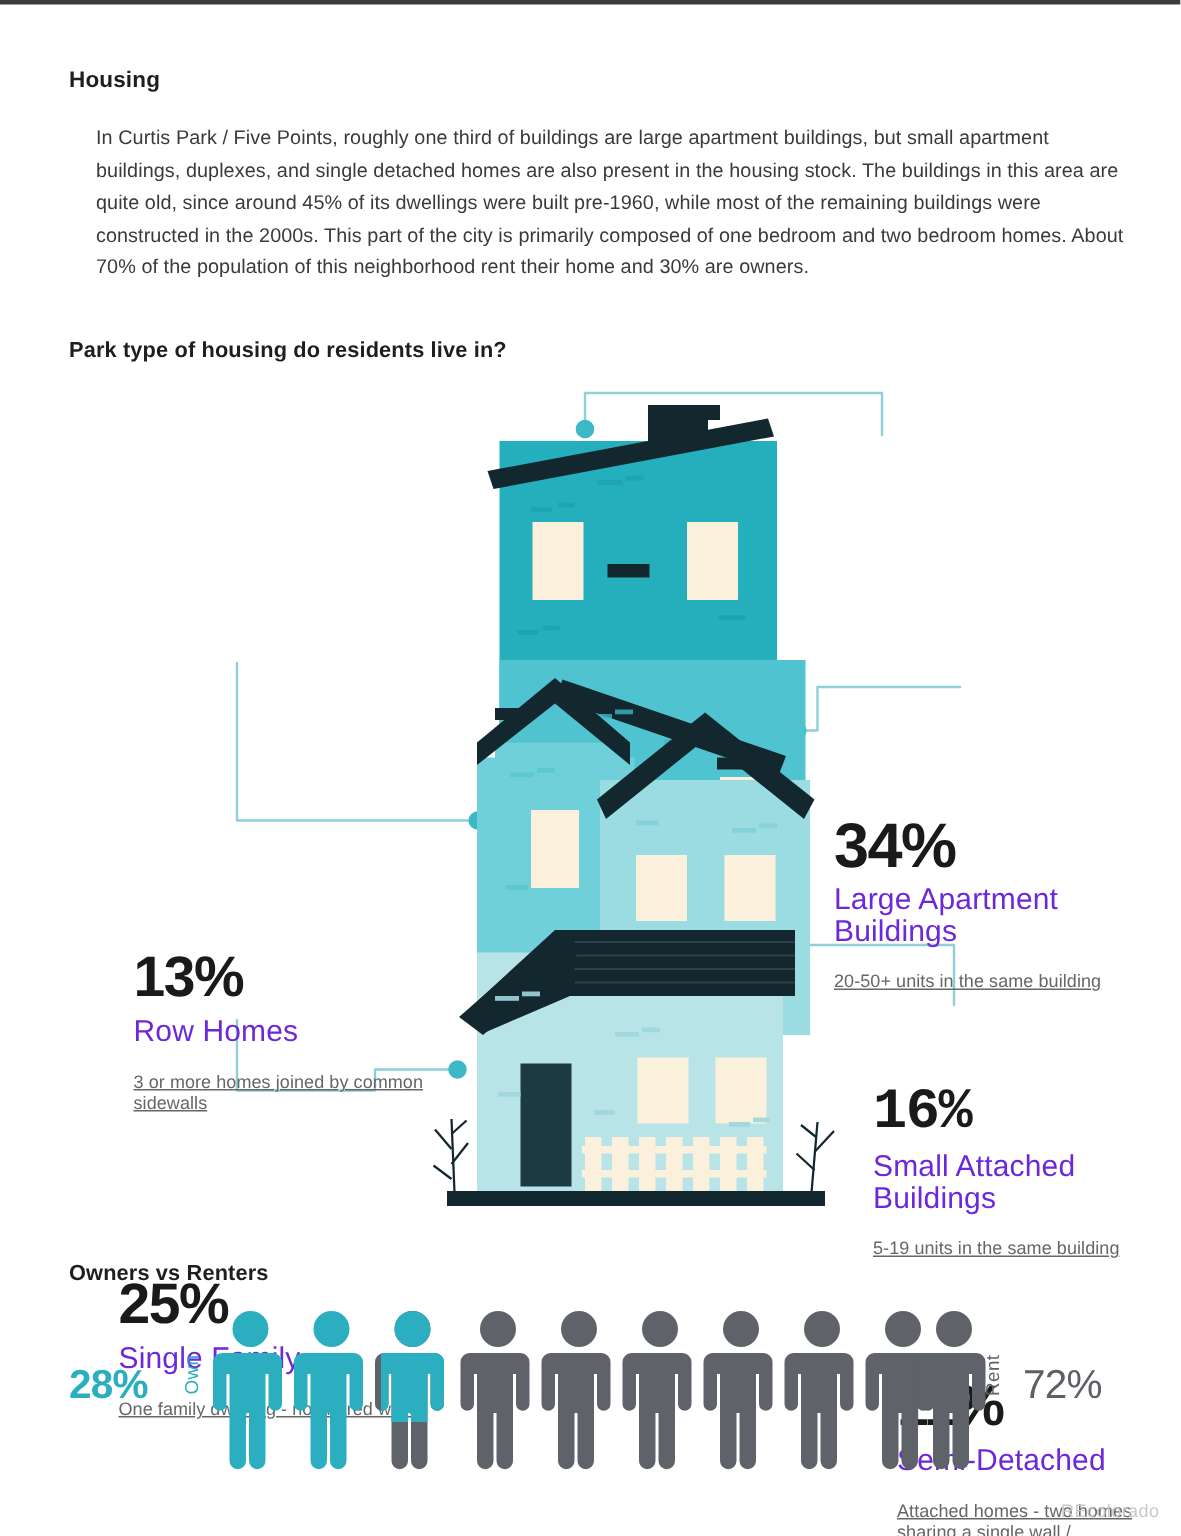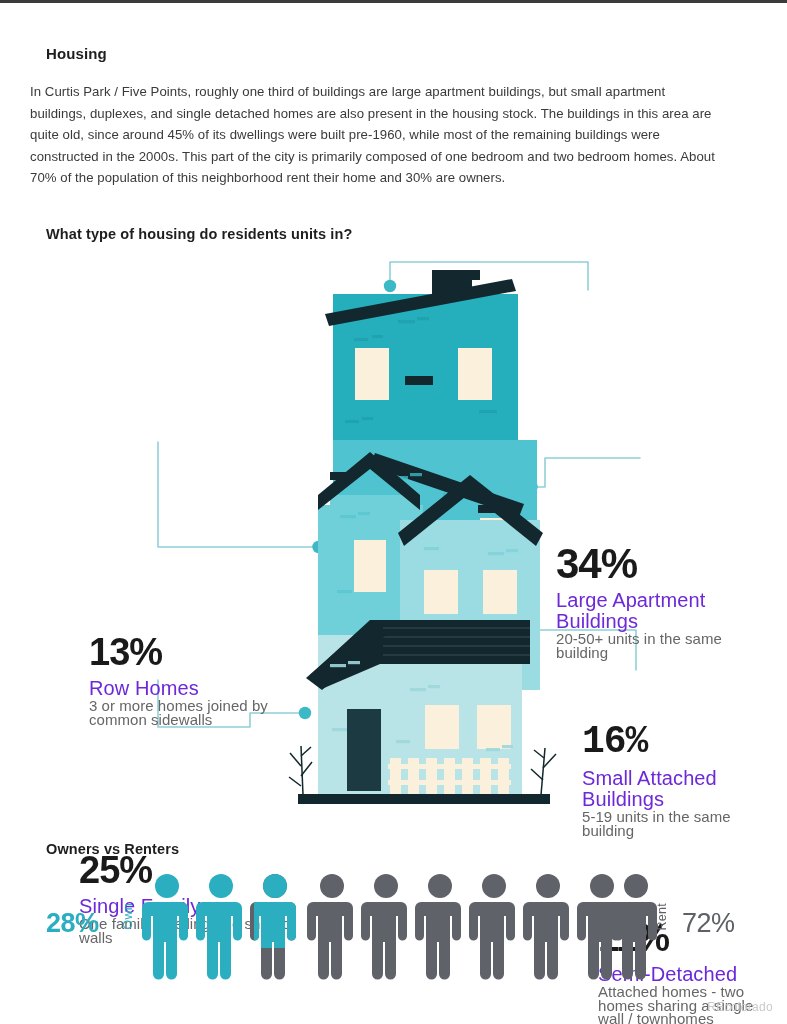--- a/index.html
+++ b/index.html
@@ -22,21 +22,21 @@
     font-weight:bold;
     letter-spacing:0.1px;
     color:#1e1e1e;
   }
   #housing-title { left:46px; top:45px; }
   #question-title { left:46px; top:226px; font-size:14.5px; }
   #owners-title { left:46px; top:841px; font-size:14.5px; }
 
   #intro-paragraph {
     position:absolute;
-    left:30px; top:81px;
+    left:64px; top:81px;
     width:690px;
     font-size:13.2px;
     line-height:21.6px;
     color:#3a3a3a;
     letter-spacing:0.05px;
   }
 
   
   #infographic { position:absolute; left:0; top:250px; width:659px; height:570px; }
   #house-svg { position:absolute; left:0; top:0; }
@@ -53,25 +53,26 @@
     white-space:nowrap;
   }
   .callout .name {
     font-size:20px;
     color:#6d28d9;
     line-height:21px;
     margin-top:4px;
     letter-spacing:0.1px;
   }
   .callout .desc {
-    font-size:15px;
+    font-size:12px;
     color:#666;
     line-height:13.5px;
-    margin-top:0;
+    margin-top:16px;
     letter-spacing:0.05px;
+    text-decoration:underline;
   }
 
   #callout-large  { left:556px; top:292px; width:200px; }
   #callout-row    { left:89px;  top:366px; width:215px; }
   #callout-small  { left:582px; top:470px; width:190px; }
   #callout-single { left:79px;  top:598px; width:215px; }
   #callout-semi   { left:598px; top:666px; width:160px; }
   #callout-large .pct  { font-size:42px; }
   #callout-small .pct  { font-size:38px;font-family:Liberation Mono, monospace; }
   #callout-semi  .pct  { font-size:38px; }
@@ -106,21 +107,21 @@
 <body>
 
 <div class="topbar"></div>
 
 <div id="page">
 
   <div class="section-title" id="housing-title">Housing</div>
 
   <div id="intro-paragraph">In Curtis Park / Five Points, roughly one third of buildings are large apartment buildings, but small apartment buildings, duplexes, and single detached homes are also present in the housing stock. The buildings in this area are quite old, since around 45% of its dwellings were built pre-1960, while most of the remaining buildings were constructed in the 2000s. This part of the city is primarily composed of one bedroom and two bedroom homes. About 70% of the population of this neighborhood rent their home and 30% are owners.</div>
 
-  <div class="section-title" id="question-title">What type of housing do residents units in?</div>
+  <div class="section-title" id="question-title">Park type of housing do residents live in?</div>
 
   <div id="infographic">
 
     <svg id="connector-svg" width="787" height="570" viewBox="0 0 787 570">
       <g fill="none" stroke="#8FCFD8" stroke-width="1.6" stroke-linecap="round" stroke-linejoin="round">
         <path d="M390 35 L390 12 L588 12 L588 40"></path>
         <path d="M318 297 L158 297 L158 192"></path>
         <path d="M532 237 L545 237 L545 208 L640 208"></path>
         <path d="M305 463 L250 463 L250 477 L158 477 L158 430"></path>
         <path d="M531 380 L636 380 L636 420"></path>

